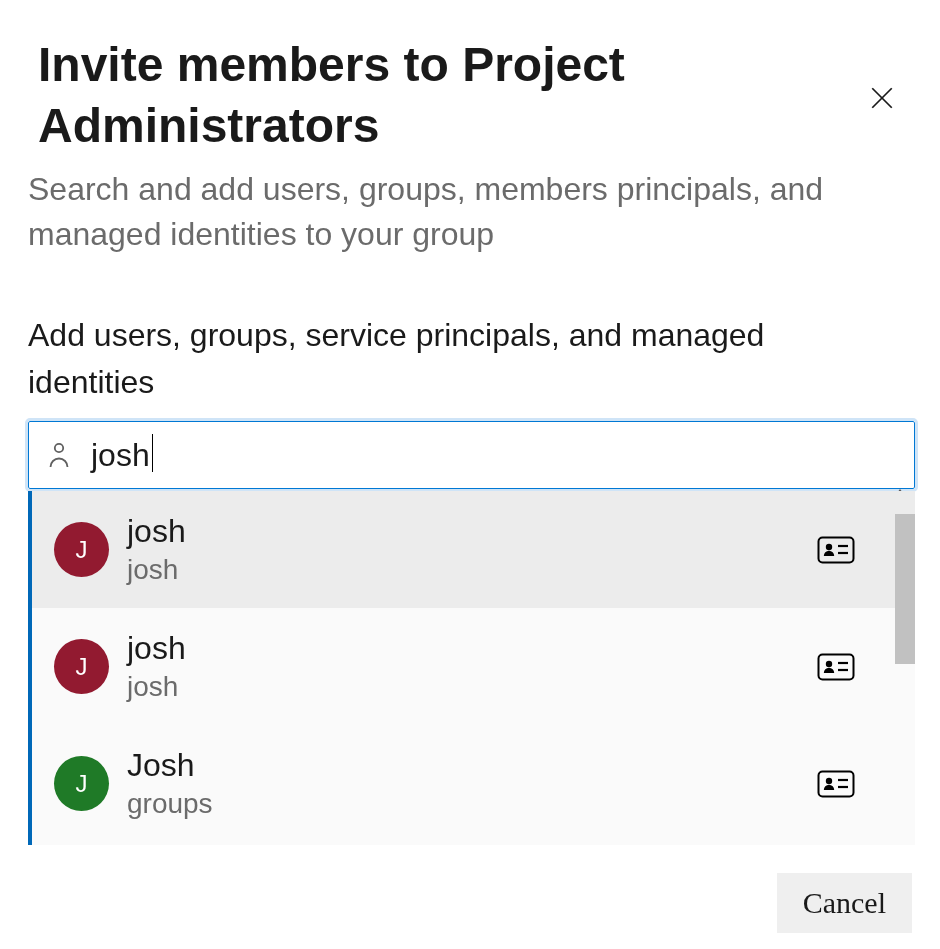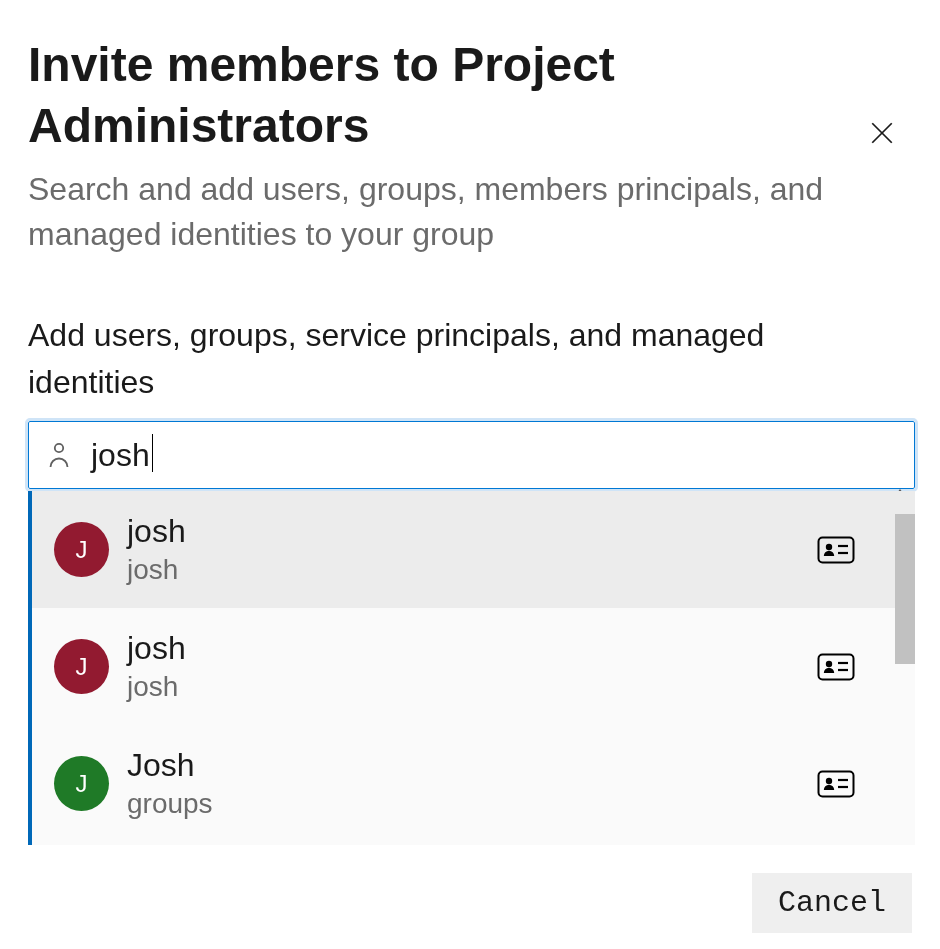--- a/index.html
+++ b/index.html
@@ -11,22 +11,23 @@
       color: #1a1a1a;
       overflow: hidden;
     }
     .panel {
       padding: 34px 28px 0 28px;
       height: 100%;
       position: relative;
     }
     .header-row {
       display: flex;
-      align-items: flex-end;
+      align-items: center;
       justify-content: space-between;
+      margin-left: 10px;
     }
     h1 {
       font-size: 48px;
       font-weight: 600;
       line-height: 1.28;
       color: #1a1a1a;
       max-width: 780px;
     }
     .close-btn {
       width: 48px;
@@ -173,21 +174,21 @@
       gap: 16px;
     }
     .btn {
       height: 60px;
       padding: 0 26px;
       font-size: 30px;
       border: none;
       background: #efefef;
       color: #1a1a1a;
       cursor: pointer;
-      font-family: Liberation Mono, monospace;
+      font-family: Liberation Serif, serif;
     }
     .btn.disabled {
       color: #b0b0b0;
       cursor: default;
     }
   </style>
 </head>
 <body>
 
 <div class="panel">

